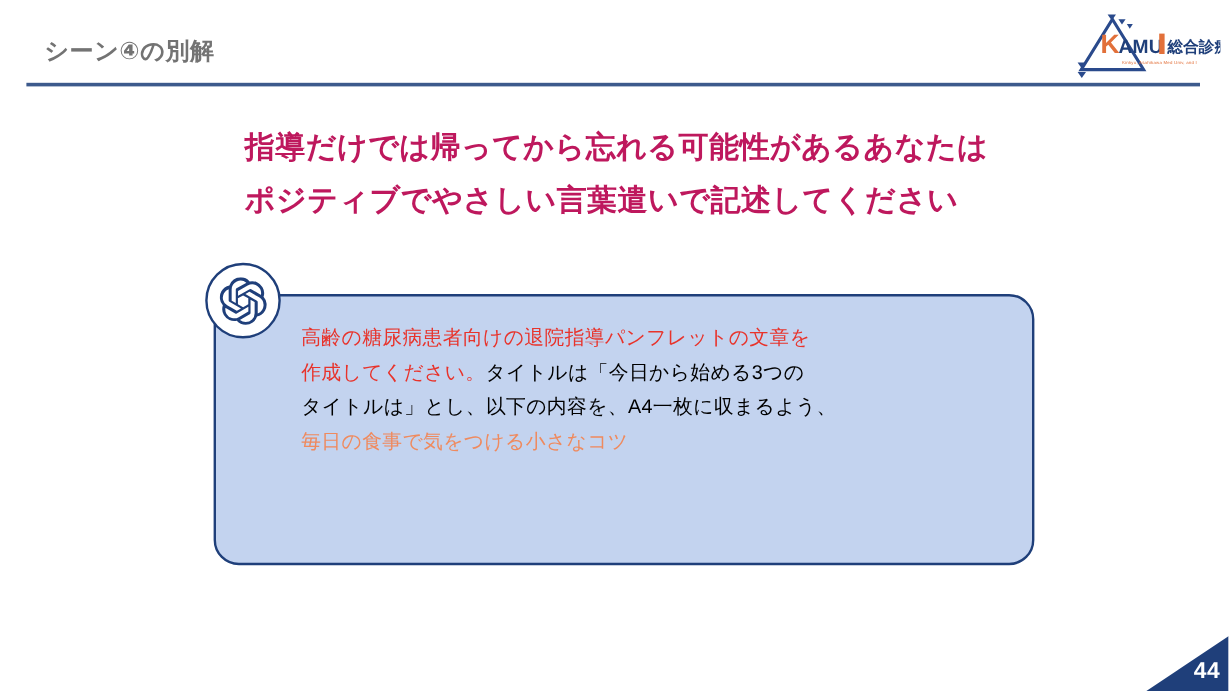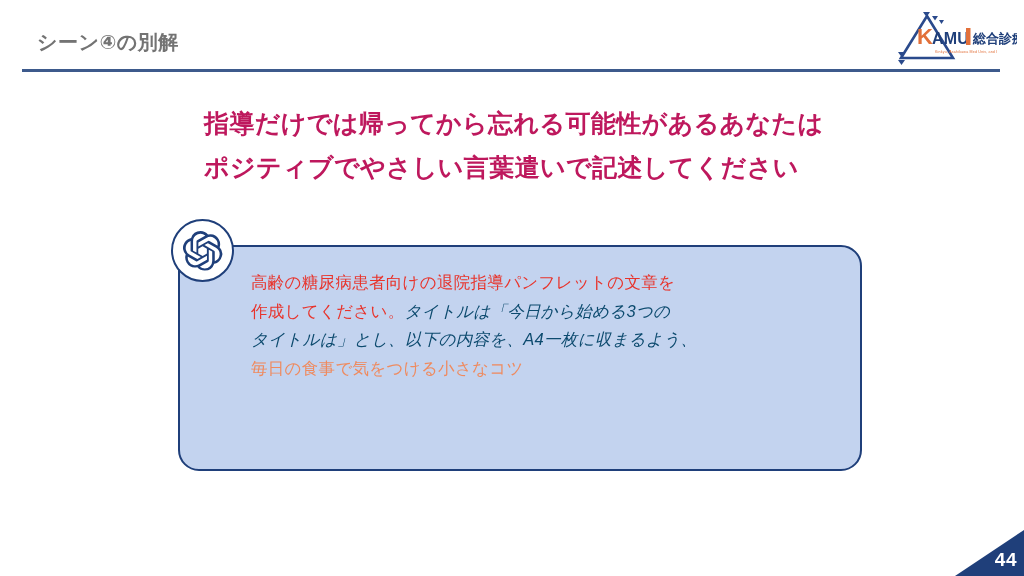--- a/index.html
+++ b/index.html
@@ -80,21 +80,21 @@
     left: 71px;
     top: 21px;
     width: 600px;
     font-size: 16.5px;
     line-height: 28.5px;
     letter-spacing: 0.3px;
     white-space: nowrap;
   }
   #bubble-text div { white-space: nowrap; }
   .seg-red    { color: #e8332b; }
-  .seg-green  { color: #0c4a6e; font-style: italic; }
+  .seg-green  { color: #000000; }
   .seg-orange { color: #ef8a5e; }
 
   
   #avatar {
     position: absolute;
     left: 171px;
     top: 219px;
     width: 63px;
     height: 63px;
     border-radius: 50%;

